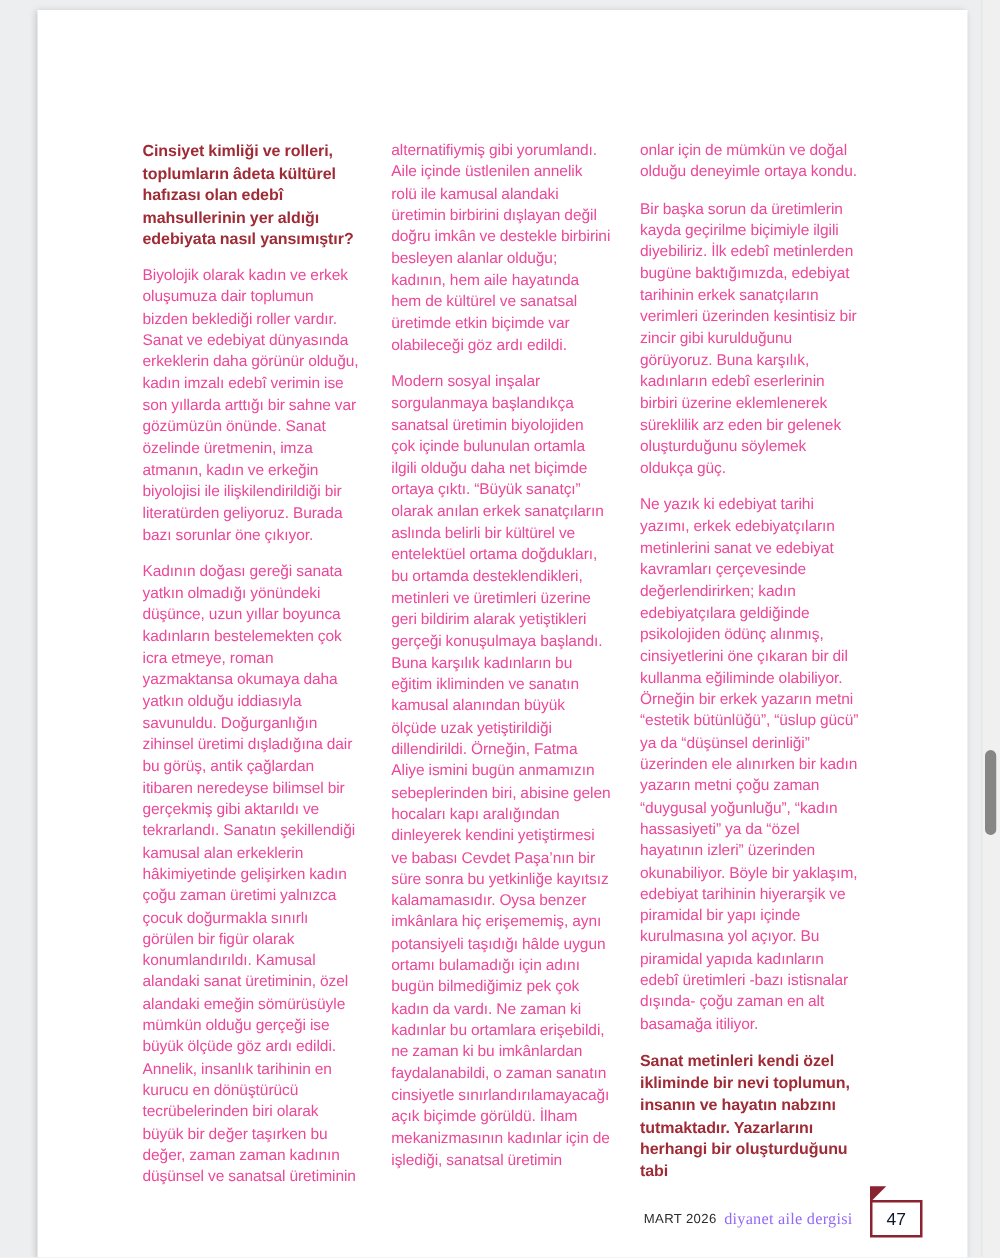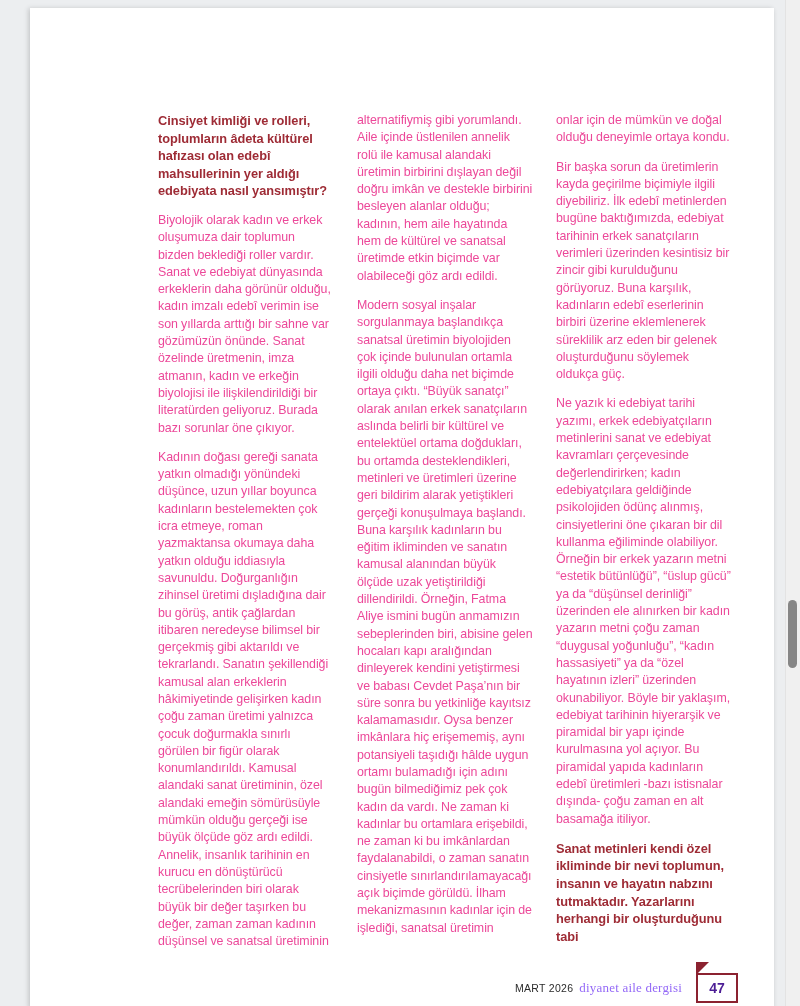--- a/index.html
+++ b/index.html
@@ -38,21 +38,20 @@
     top: 0;
     right: 0;
     bottom: 0;
     padding: 104px 36px 0 84px;
   }
 
   .columns {
     display: flex;
     gap: 23px;
     align-items: flex-start;
-    margin-left: 44px;
   }
 
   .col {
     width: 176px;
     flex: 0 0 176px;
   }
 
   p {
     margin: 0 0 12px 0;
     font-size: 12.4px;
@@ -68,21 +67,21 @@
     font-weight: bold;
     font-size: 12.8px;
     line-height: 17.6px;
   }
 
   
   .footer {
     position: absolute;
     left: 0;
     right: 36px;
-    bottom: 5px;
+    bottom: 18px;
     display: flex;
     justify-content: flex-end;
     align-items: center;
   }
 
   .footer-line {
     display: flex;
     align-items: center;
     gap: 6px;
   }
@@ -110,22 +109,22 @@
     height: 30px;
     border: 2.4px solid #8b2230;
     display: flex;
     align-items: center;
     justify-content: center;
     background: #ffffff;
   }
 
   .page-badge .num {
     font-size: 14px;
-    font-weight: bold;
-    color: #4c1d95;
+    font-weight: normal;
+    color: #0f172a;
     line-height: 1;
   }
 
   
   .page-badge .ribbon {
     position: absolute;
     left: -2.4px;
     top: -13px;
     width: 0;
     height: 0;

